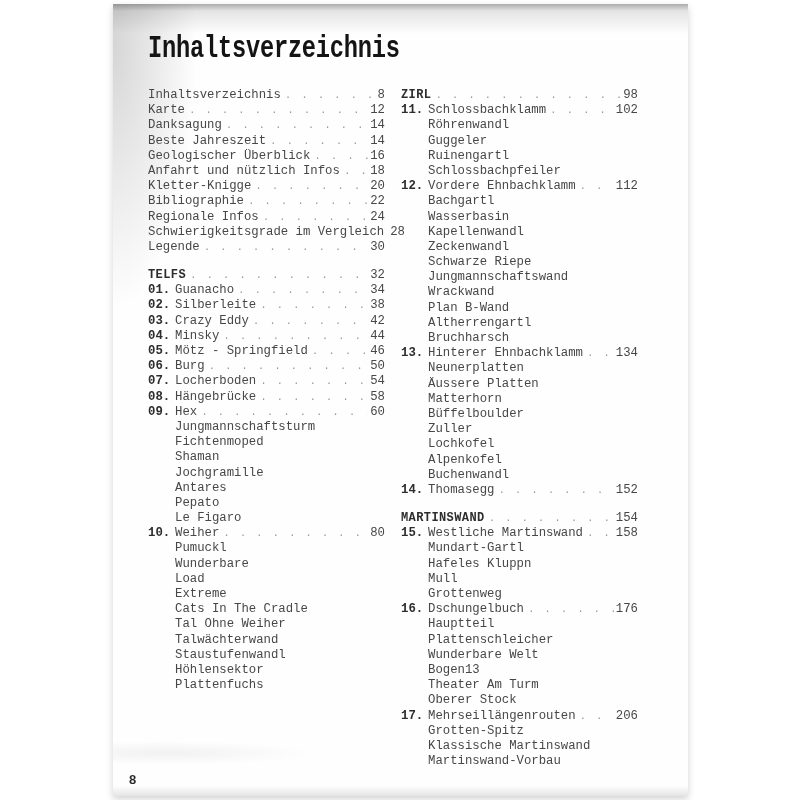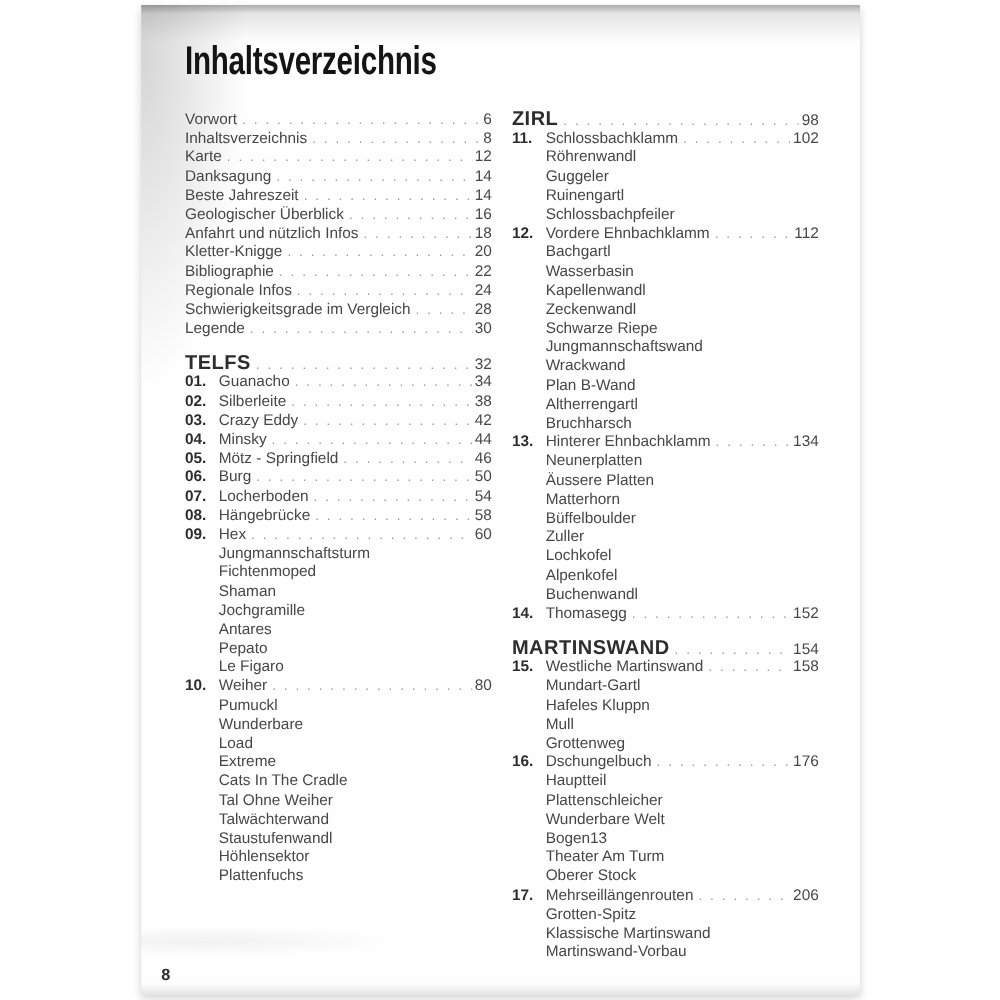--- a/index.html
+++ b/index.html
@@ -37,21 +37,22 @@
     background:linear-gradient(0deg,rgba(0,0,0,0.10),rgba(0,0,0,0));
     pointer-events:none;
   }
   .shadow-bottom-smudge{
     position:absolute;left:0;bottom:30px;width:260px;height:26px;
     background:radial-gradient(200px 16px at 20% 50%,rgba(0,0,0,0.05),rgba(0,0,0,0) 75%);
     pointer-events:none;
   }
   .content{
     position:relative;
-    padding:24px 33px 0 35px;
+    padding:24px 50px 0 35px;
+    font-family:Liberation Mono, monospace;
   }
   h1.title{
     font-size:32px;
     font-weight:bold;
     color:var(--c-title);
     letter-spacing:-0.3px;
     transform:scaleX(0.74);
     transform-origin:left center;
     white-space:nowrap;
     margin-top:2px;
@@ -84,21 +85,21 @@
     letter-spacing:1.6px;
     margin:0 2px 0 4px;
   }
   .dots::after{
     content:". . . . . . . . . . . . . . . . . . . . . . . . . . . . . . . . . . . . . . . . . . . . . .";
   }
   .pg{flex:none;}
   .row.header .lbl{
     font-weight:bold;
     color:var(--c-bold);
-    font-size:16px;
+    font-size:12px;
     letter-spacing:0.4px;
   }
   .row.sub{padding-left:27px;}
   .footer-pagenum{
     position:absolute;
     left:16px;bottom:9px;
     font-size:13px;
     font-weight:bold;
     color:var(--c-bold);
   }
@@ -111,25 +112,20 @@
   <div class="shadow-top"></div>
   <div class="shadow-bottom"></div>
   <div class="shadow-bottom-smudge"></div>
 
   <div class="content">
     <h1 class="title">Inhaltsverzeichnis</h1>
     <div class="columns" id="columns">
         <div class="col">
           <div class="block">
             <div class="row">
-              <span class="lbl">Vorwort</span>
-              <span class="dots"></span>
-              <span class="pg">6</span>
-            </div>
-            <div class="row">
               <span class="lbl">Inhaltsverzeichnis</span>
               <span class="dots"></span>
               <span class="pg">8</span>
             </div>
             <div class="row">
               <span class="lbl">Karte</span>
               <span class="dots"></span>
               <span class="pg">12</span>
             </div>
             <div class="row">

